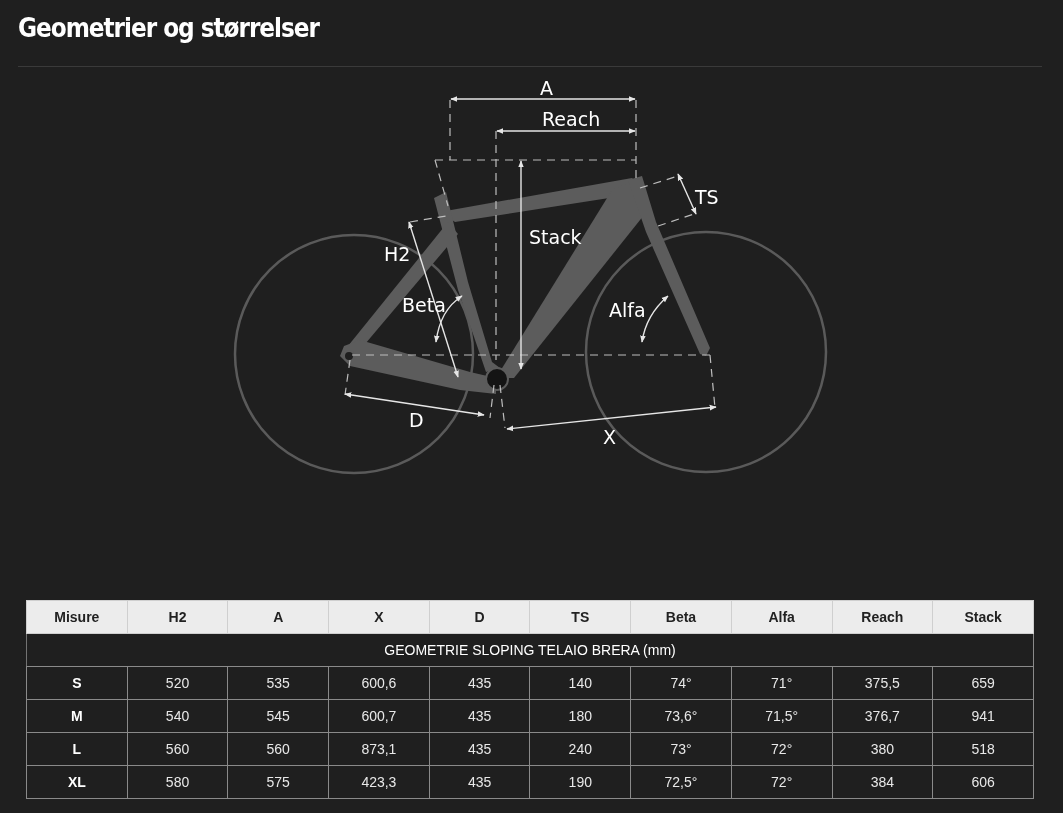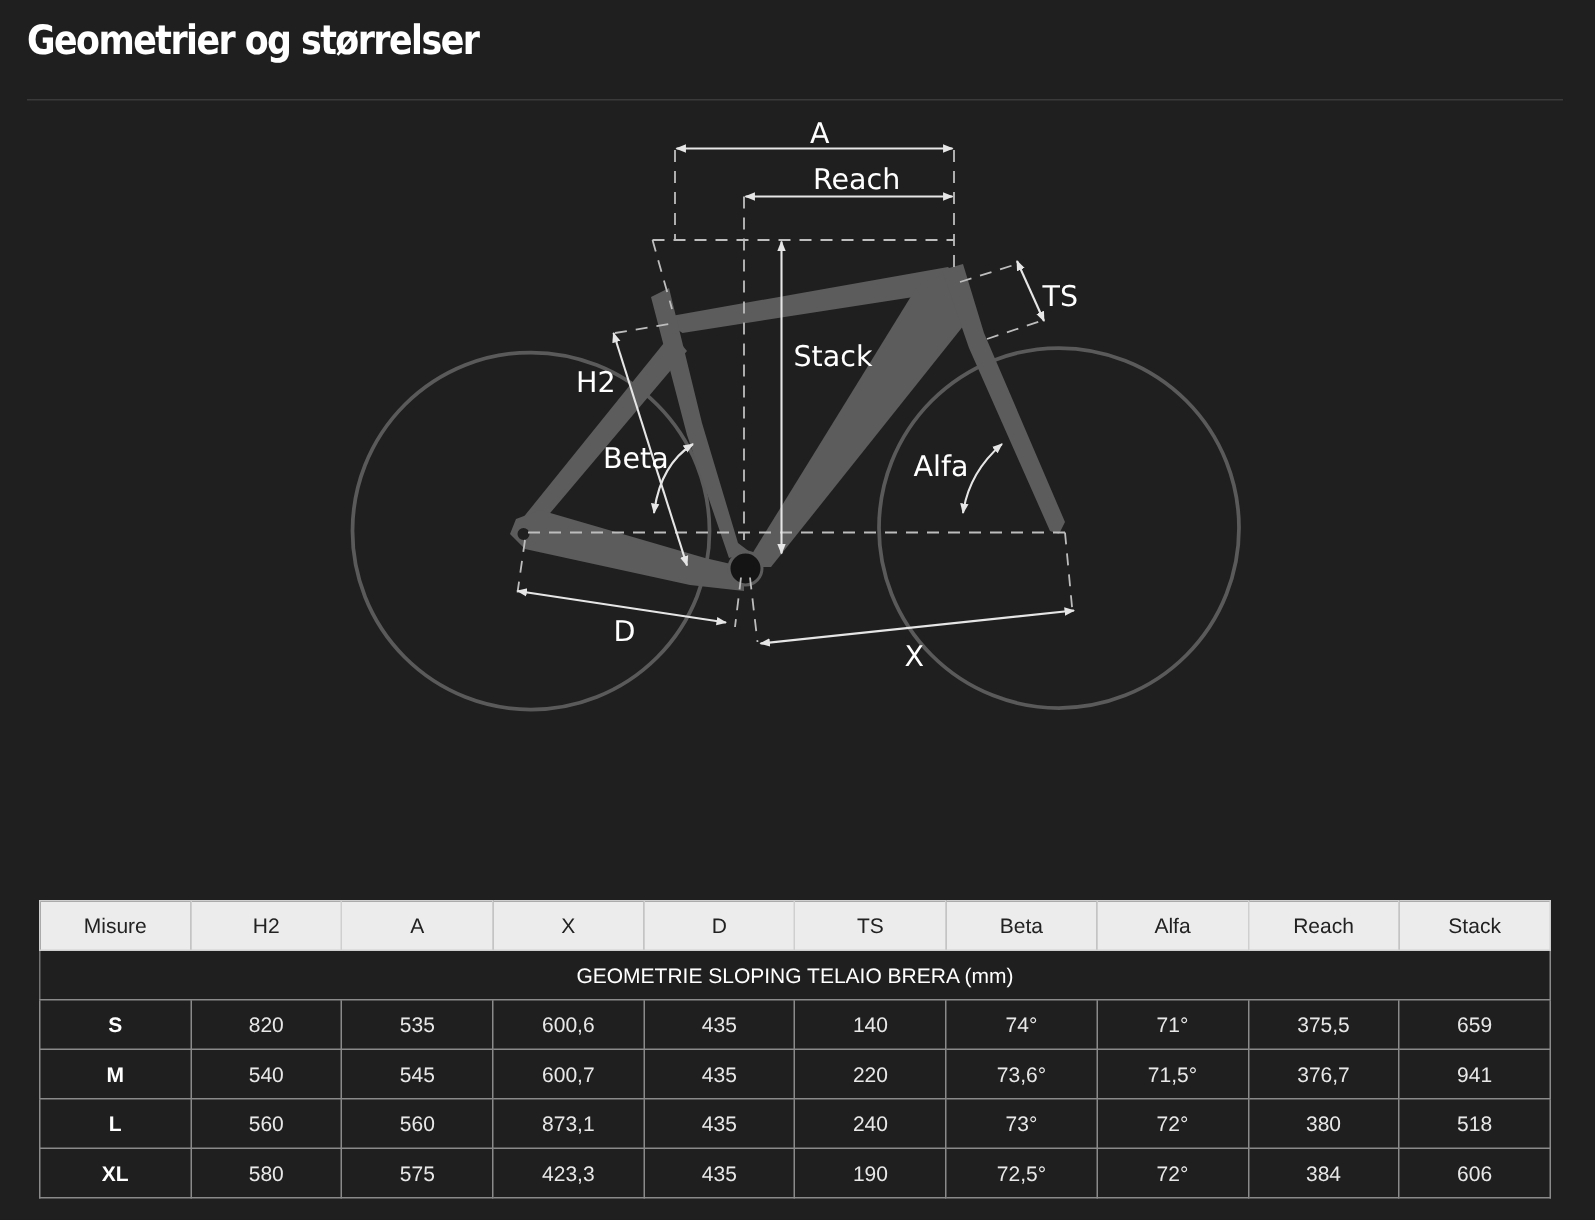--- a/index.html
+++ b/index.html
@@ -38,21 +38,21 @@
     .geo-table {
       position: absolute; left: 26px; top: 600px;
       width: 1008px;
       border-collapse: collapse;
       table-layout: fixed;
       font-family: "Liberation Sans", sans-serif;
       font-size: 14px;
     }
     .geo-table th {
       background: #ececec; color: #222;
-      font-weight: normal; height: 30px;
+      font-weight: bold; height: 30px;
       border: 1px solid #cfcfcf;
       text-align: center;
     }
     .geo-table td {
       height: 30px; text-align: center;
       color: #e8e8e8;
       border: 1px solid #8a8a8a;
       background: #1f1f1f;
     }
     .geo-table td.size { font-weight: bold; color: #fff; }
@@ -149,37 +149,37 @@
       <th>Reach</th>
       <th>Stack</th>
     </tr>
   </thead>
   <tbody>
     <tr>
       <td colspan="10" class="caption-cell">GEOMETRIE SLOPING TELAIO BRERA (mm)</td>
     </tr>
     <tr>
       <td class="size">S</td>
-      <td>820</td>
+      <td>520</td>
       <td>535</td>
       <td>600,6</td>
       <td>435</td>
       <td>140</td>
       <td>74°</td>
       <td>71°</td>
       <td>375,5</td>
       <td>659</td>
     </tr>
     <tr>
       <td class="size">M</td>
       <td>540</td>
       <td>545</td>
       <td>600,7</td>
       <td>435</td>
-      <td>220</td>
+      <td>180</td>
       <td>73,6°</td>
       <td>71,5°</td>
       <td>376,7</td>
       <td>941</td>
     </tr>
     <tr>
       <td class="size">L</td>
       <td>560</td>
       <td>560</td>
       <td>873,1</td>

